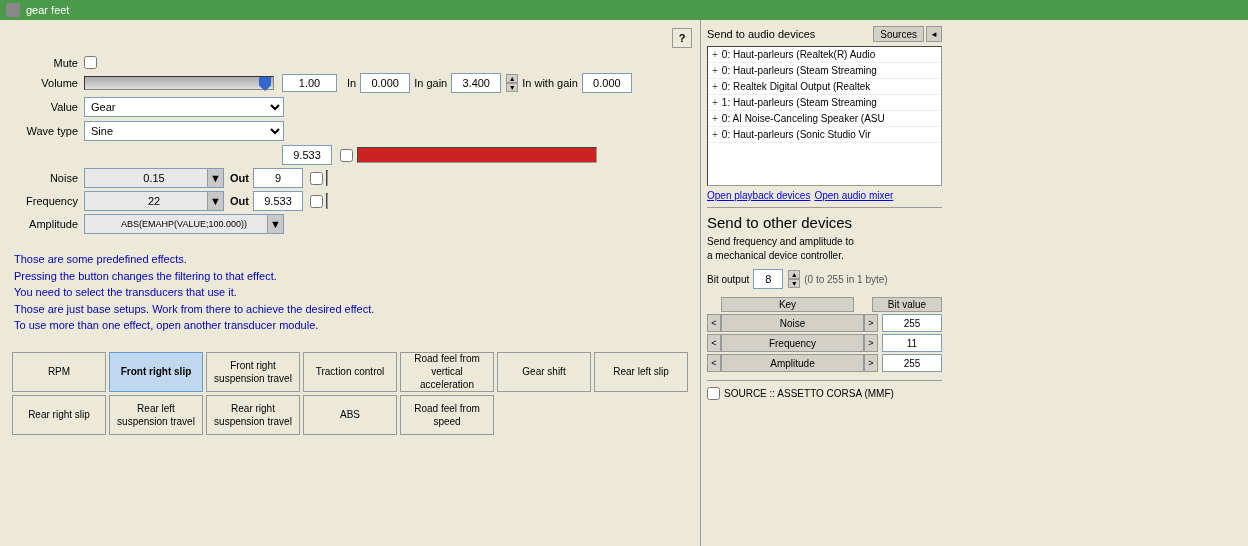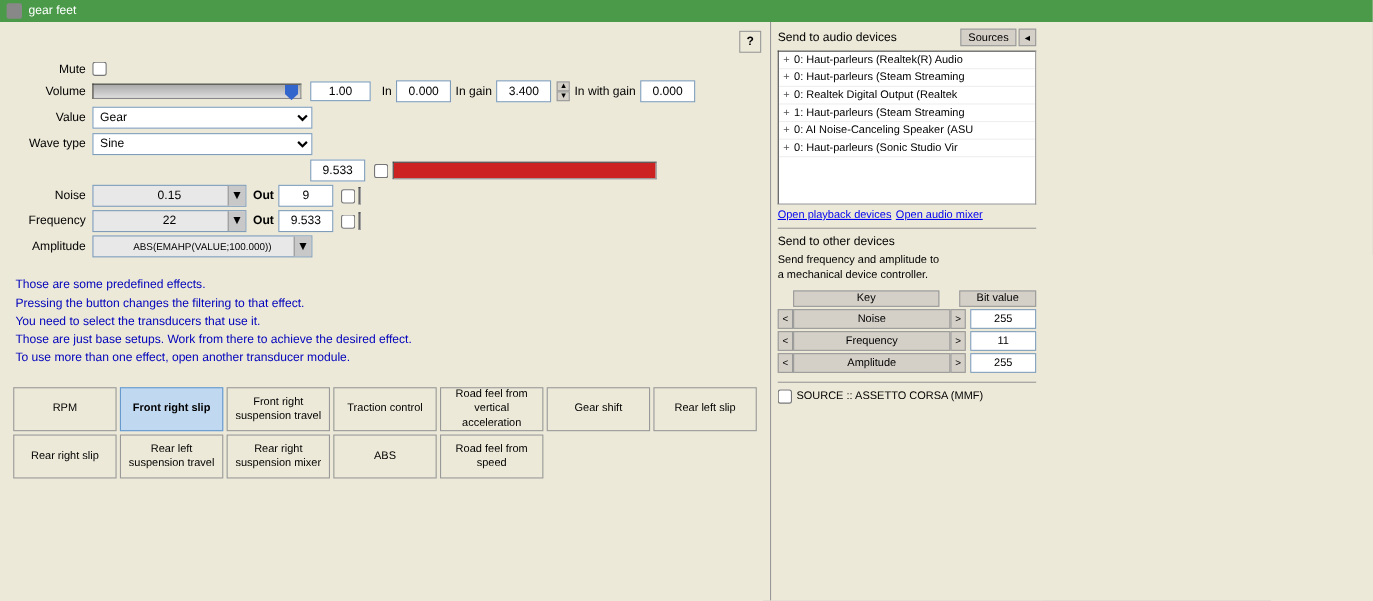--- a/index.html
+++ b/index.html
@@ -300,21 +300,21 @@
       padding: 0;
     }
     
     .send-section {
       border-top: 1px solid #999;
       padding-top: 6px;
       margin-bottom: 6px;
     }
     
     .send-title {
-      font-size: 11px;
+      font-size: 15px;
       margin-bottom: 4px;
     }
     
     .send-description {
       font-size: 10px;
       color: #000;
       margin-bottom: 6px;
       line-height: 1.4;
     }
     
@@ -552,21 +552,21 @@
     <div class="presets-grid">
       <button class="preset-btn">RPM</button>
       <button class="preset-btn active">Front right slip</button>
       <button class="preset-btn">Front right suspension travel</button>
       <button class="preset-btn">Traction control</button>
       <button class="preset-btn">Road feel from vertical acceleration</button>
       <button class="preset-btn">Gear shift</button>
       <button class="preset-btn">Rear left slip</button>
       <button class="preset-btn">Rear right slip</button>
       <button class="preset-btn">Rear left suspension travel</button>
-      <button class="preset-btn">Rear right suspension mixer</button>
+      <button class="preset-btn">Rear right suspension travel</button>
       <button class="preset-btn">ABS</button>
       <button class="preset-btn">Road feel from speed</button>
     </div>
 
   </div>
 
   <div class="right-panel">
 
     <div class="section-header">
       <span class="section-title">Send to audio devices</span>
@@ -607,20 +607,31 @@
       <button class="link-btn">Open playback devices</button>
       <button class="link-btn">Open audio mixer</button>
     </div>
 
     <div class="send-section">
       <div class="send-title">Send to other devices</div>
       <div class="send-description">
         Send frequency and amplitude to<br>a mechanical device controller.
       </div>
 
+      <div class="bit-output-row">
+        <span class="bit-label">Bit output</span>
+        <div class="bit-value-box">
+          <span>8</span>
+        </div>
+        <div class="spinner-box">
+          <div class="spinner-btn">▲</div>
+          <div class="spinner-btn">▼</div>
+        </div>
+        <span class="bit-info">(0 to 255 in 1 byte)</span>
+      </div>
 
       <div style="display:flex; margin-bottom:2px;">
         <div style="width:14px;"></div>
         <div style="flex:1; text-align:center; background:#d4d0c8; border:1px solid #999; font-size:10px; padding:1px;">Key</div>
         <div style="width:14px;"></div>
         <div style="width:70px; text-align:center; background:#d4d0c8; border:1px solid #999; font-size:10px; padding:1px; margin-left:4px;">Bit value</div>
       </div>
 
       <div class="kv-row">
         <div class="kv-nav-btn">&lt;</div>

